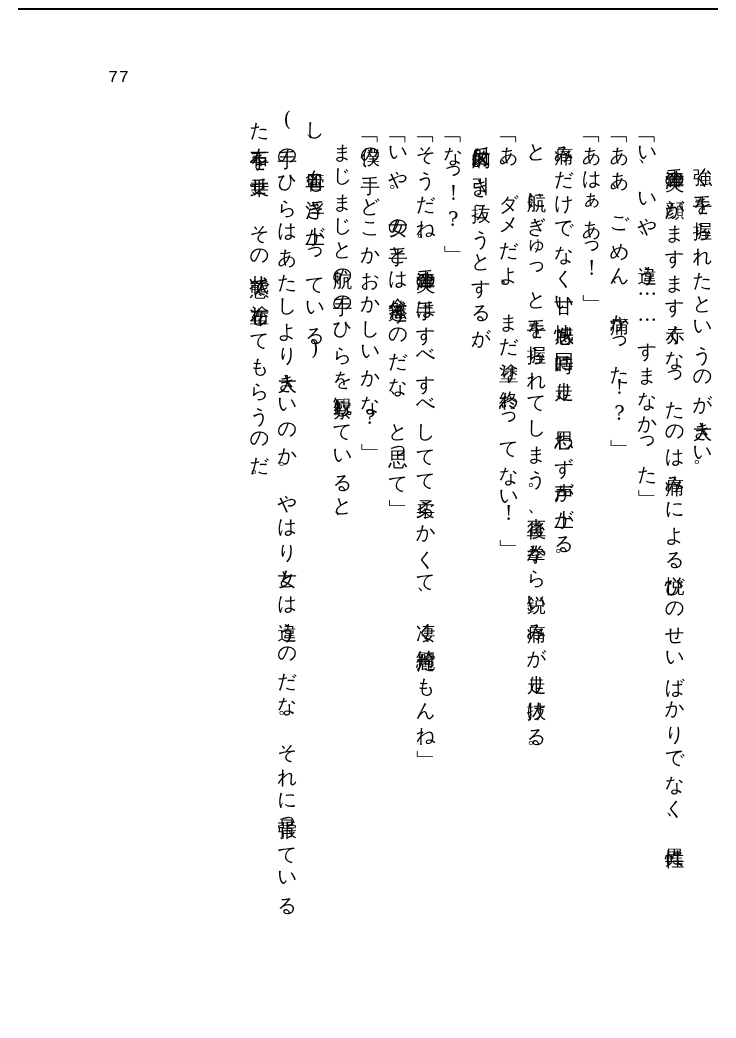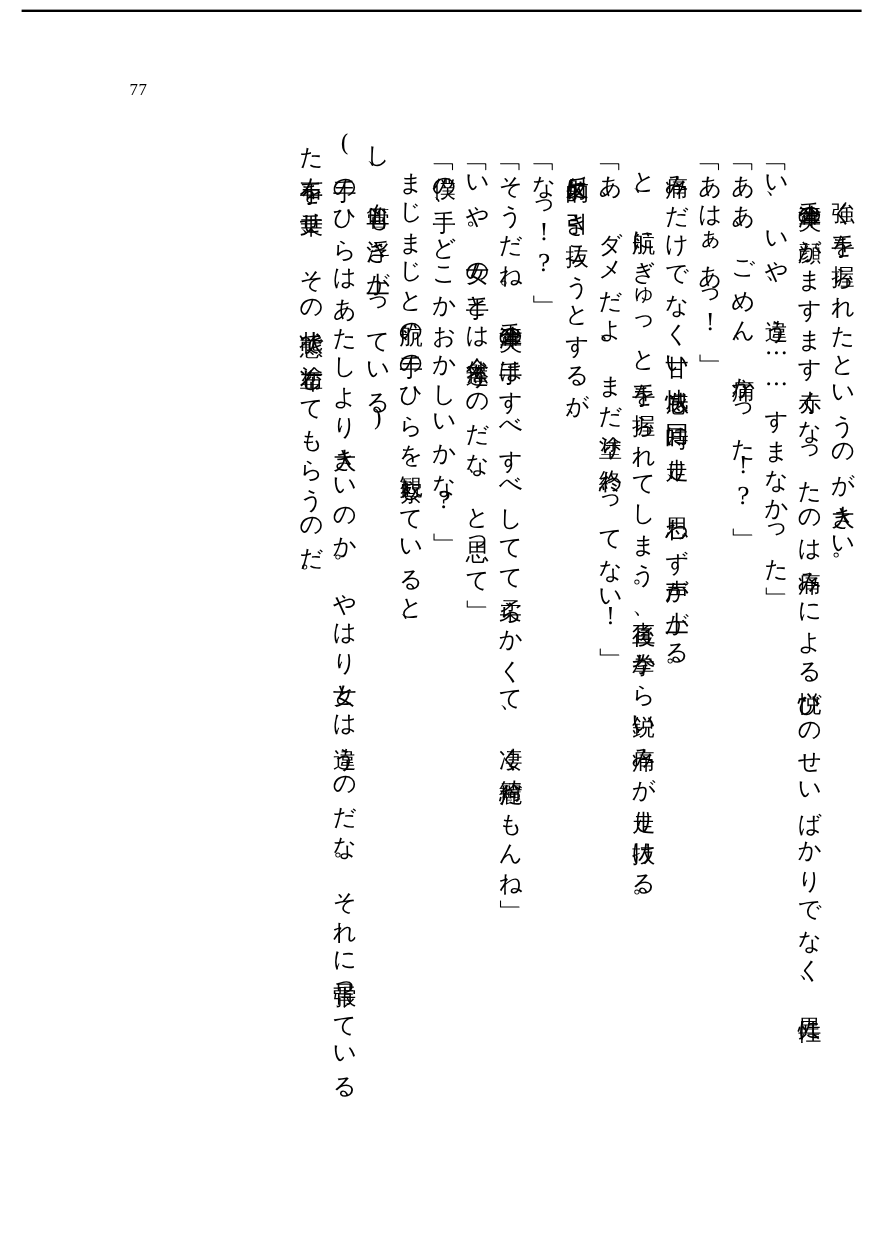--- a/index.html
+++ b/index.html
@@ -22,23 +22,23 @@
     top: 8px;
     left: 18px;
     width: 700px;
     height: 2px;
     background: #000000;
   }
   #page-number {
     position: absolute;
     top: 68px;
     left: 108px;
-    font-size: 14px;
+    font-size: 17px;
     letter-spacing: 0.5px;
-    font-family: Liberation Serif, serif;
+    font-family: Liberation Mono, monospace;
   }
   
   #text-block {
     position: absolute;
     top: 108px;
     right: 24px;
     height: 900px;
     display: flex;
     flex-direction: row;
     align-items: flex-start;

